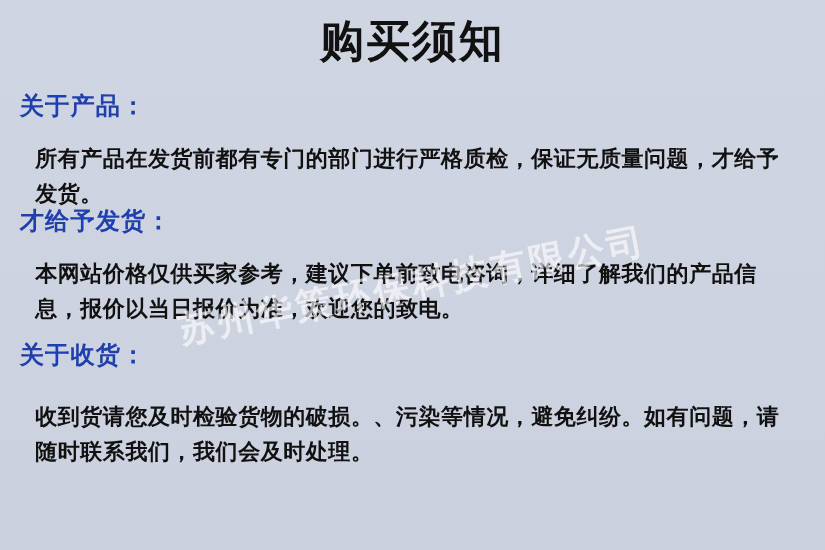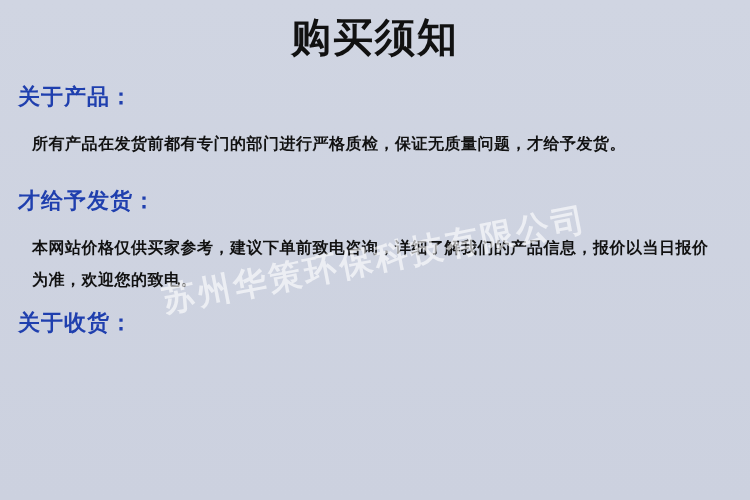--- a/index.html
+++ b/index.html
@@ -45,21 +45,21 @@
     font-size: 22px;
     font-weight: bold;
     color: #1f3fae;
     letter-spacing: 1px;
     font-family: "DejaVu Sans", "Liberation Sans", sans-serif;
   }
   .sec-body {
     margin-top: 16px;
     padding-left: 14px;
     padding-right: 8px;
-    font-size: 16px;
+    font-size: 20px;
     line-height: 32px;
     color: #111111;
     font-weight: bold;
     letter-spacing: 0.5px;
     font-family: "DejaVu Sans", "Liberation Sans", sans-serif;
   }
   .sec-3 .sec-body { margin-top: 24px; }
   .watermark {
     position: absolute;
     left: 50%;
@@ -86,17 +86,18 @@
     <div class="sec-body">所有产品在发货前都有专门的部门进行严格质检，保证无质量问题，才给予发货。</div>
   </div>
 
   <div class="section sec-2">
     <div class="sec-head">才给予发货：</div>
     <div class="sec-body">本网站价格仅供买家参考，建议下单前致电咨询，详细了解我们的产品信息，报价以当日报价为准，欢迎您的致电。</div>
   </div>
 
   <div class="section sec-3">
     <div class="sec-head">关于收货：</div>
+    <div class="sec-body">收到货请您及时检验货物的破损。、污染等情况，避免纠纷。如有问题，请随时联系我们，我们会及时处理。</div>
   </div>
 
   <div class="watermark">苏州华策环保科技有限公司</div>
 
 </div>
 
 </body></html>

